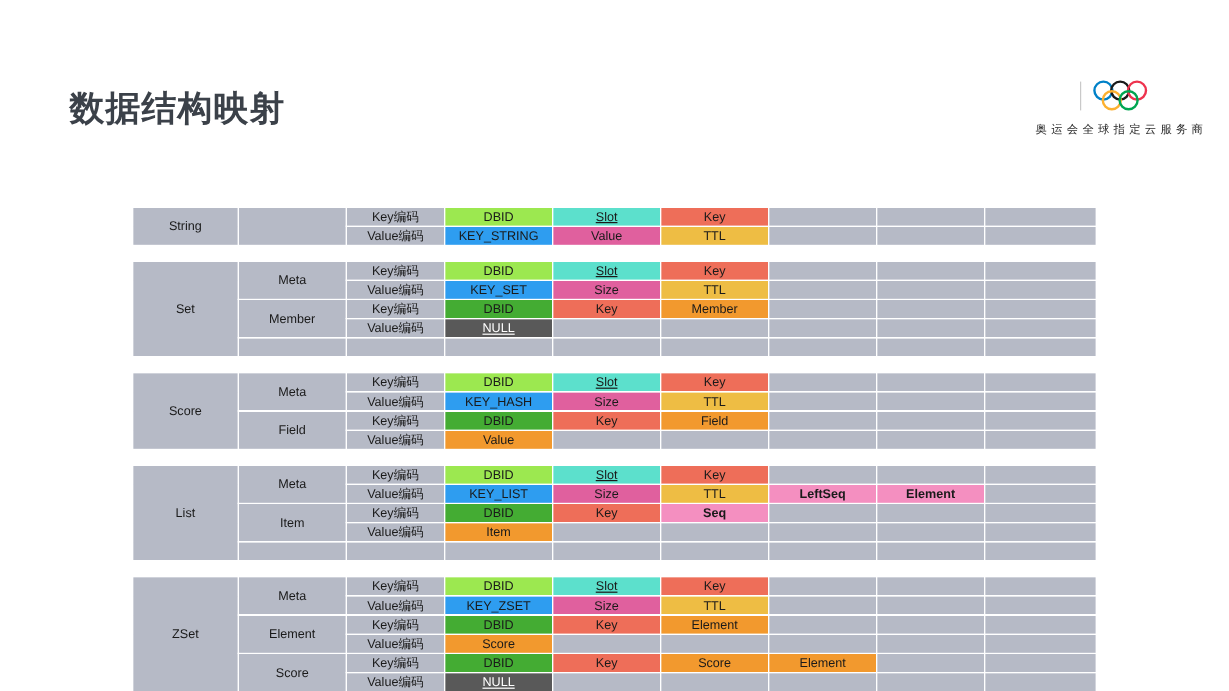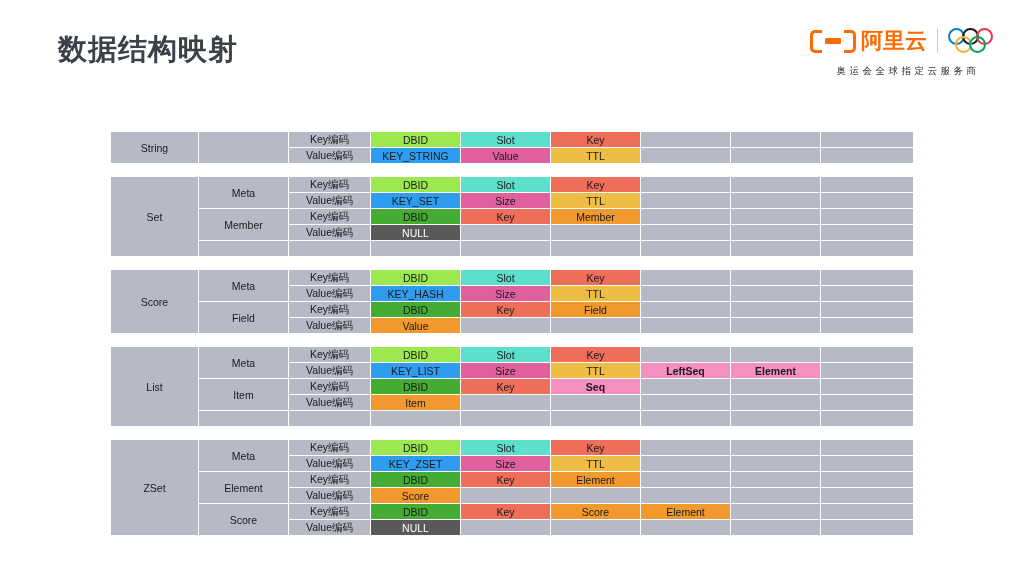--- a/index.html
+++ b/index.html
@@ -2,21 +2,21 @@
 <html><head>
 <meta charset="utf-8">
 <style>
   * { box-sizing: border-box; margin: 0; padding: 0; }
   html, body {
     width: 1024px; height: 576px;
     background: #ffffff;
     font-family: "Liberation Sans", "DejaVu Sans", sans-serif;
     overflow: hidden;
   }
-  .slide { position: relative; width: 1024px; height: 460px; background: #fff; }
+  .slide { position: relative; width: 1024px; height: 460px; background: #fff; margin-top: 41px; }
 
   
   .page-title {
     position: absolute; left: 58px; top: 30px;
     font-size: 29px; font-weight: bold; color: #3b4149;
     letter-spacing: 1px;
   }
   .brand {
     position: absolute; right: 18px; top: 26px;
     display: flex; flex-direction: column; align-items: center;
@@ -67,46 +67,38 @@
   td.c-type, td.c-part { text-align: left; padding-left: 8px; font-size: 11px; }
   td.c-enc  { text-align: left; padding-left: 8px; font-size: 11px; }
 
   
   tr.spacer td { background: #ffffff; border: none; height: 13px; }
 
   
   .bg-gray    { background: #b6bac6 !important; }
   .bg-green   { background: #9ce850 !important; }
   .bg-dgreen  { background: #44ac33 !important; }
-  .bg-cyan    { background: #5ce0cc !important; }
+  .bg-cyan    { background: #5ce0cc !important; text-decoration: underline; }
   .bg-blue    { background: #2e9df0 !important; }
   .bg-pink    { background: #e0609e !important; }
   .bg-lpink   { background: #f48fc0 !important; font-weight: bold; }
   .bg-coral   { background: #ee6e59 !important; }
   .bg-gold    { background: #eebd44 !important; }
   .bg-orange  { background: #f2992e !important; }
-  .bg-dark    { background: #595959 !important; color: #fff !important; }
+  .bg-dark    { background: #595959 !important; color: #fff !important; text-decoration: underline; }
 </style>
 </head>
 <body>
 
 <div class="slide">
 
   <div class="page-title">数据结构映射</div>
 
   <div class="brand">
     <div class="brand-top">
-      <div class="ali-logo">
-        <div class="ali-mark">
-          <span class="lb"></span>
-          <span class="bar"></span>
-          <span class="rb"></span>
-        </div>
-        <div class="ali-text">阿里云</div>
-      </div>
       <div class="brand-div"></div>
       <div class="rings">
         <span class="ring r-blue"></span>
         <span class="ring r-black"></span>
         <span class="ring r-red"></span>
         <span class="ring r-yellow"></span>
         <span class="ring r-green"></span>
       </div>
     </div>
     <div class="brand-sub">奥运会全球指定云服务商</div>

